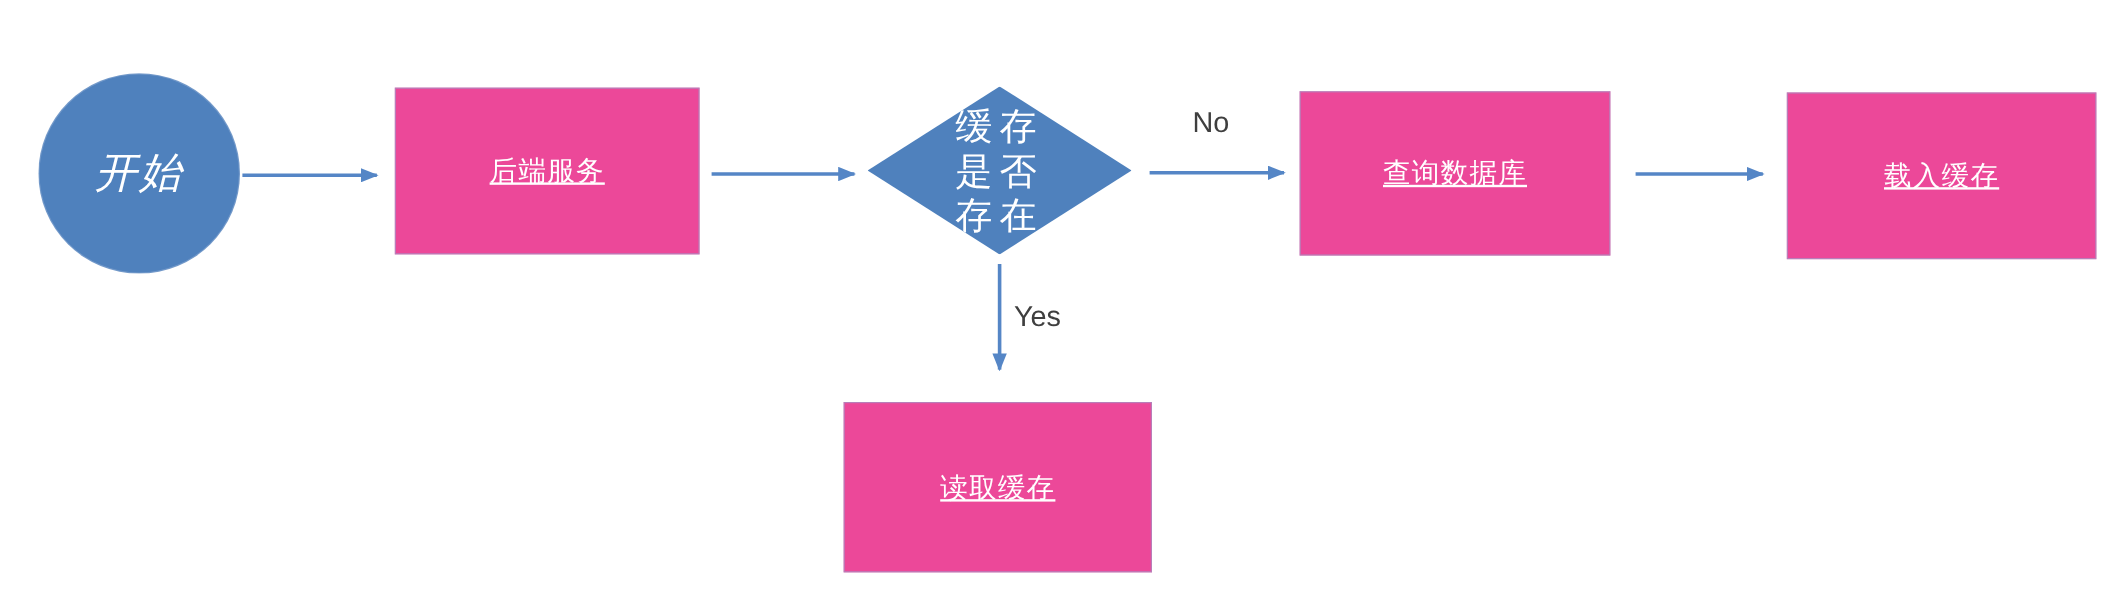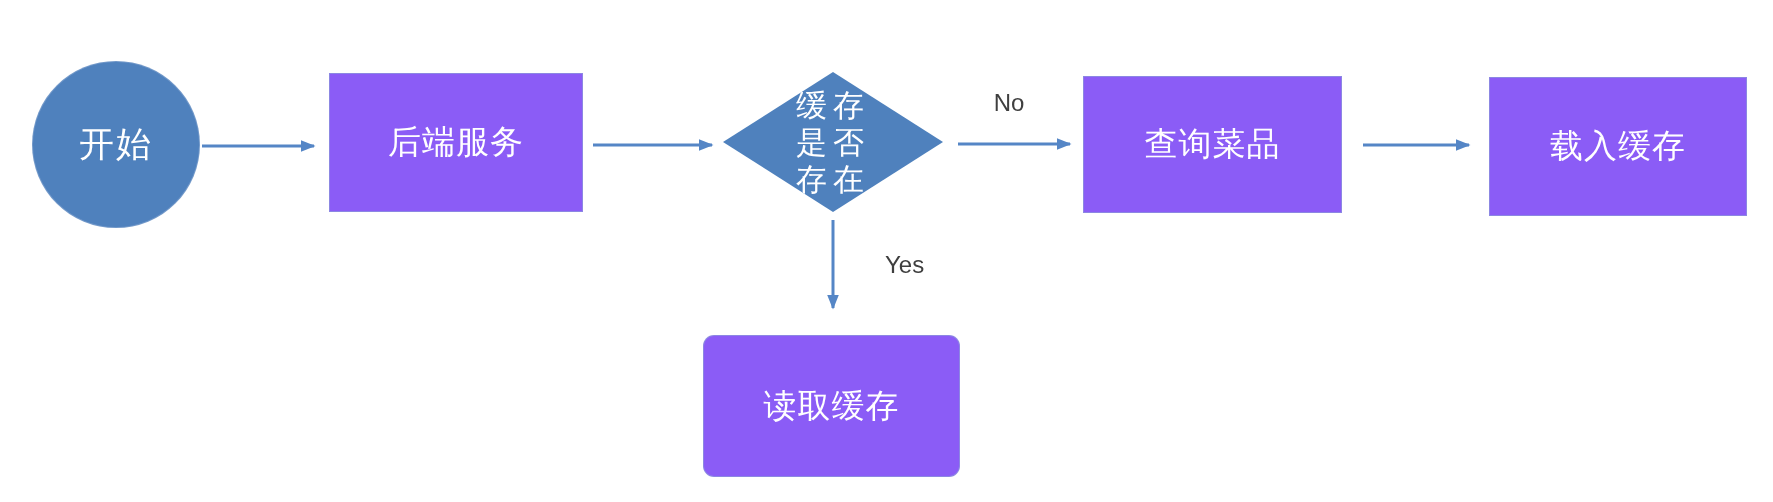--- a/index.html
+++ b/index.html
@@ -19,31 +19,33 @@
   .node {
     position: absolute;
     display: flex;
     align-items: center;
     justify-content: center;
     color: #ffffff;
     text-align: center;
     box-sizing: border-box;
   }
   .rect-node {
-    background: #8b5cf6;
+    background: #ec4899;
     border: 1px solid rgba(142, 172, 212, 0.55);
-    font-size: 33px;
+    font-size: 23px;
     letter-spacing: 1px;
+    text-decoration: underline;
   }
   .ellipse-node {
     background: #4F81BD;
     border: 1px solid rgba(142, 172, 212, 0.55);
     border-radius: 50%;
     font-size: 35px;
     letter-spacing: 2px;
+    font-style: italic;
   }
   .diamond-node {
     background: #4F81BD;
     clip-path: polygon(50% 0, 100% 50%, 50% 100%, 0 50%);
     font-size: 31px;
     line-height: 37px;
     white-space: pre-line;
     letter-spacing: 6px;
   }
   .edge-label {
@@ -51,25 +53,25 @@
     color: #3F3F3F;
     font-size: 24px;
     text-align: center;
   }
   
   #node-start       { left: 32px;   top: 61px;  width: 168px; height: 167px; }
   #node-backend     { left: 329px;  top: 73px;  width: 254px; height: 139px; }
   #node-decision    { left: 723px;  top: 72px;  width: 220px; height: 140px; }
   #node-querydb     { left: 1083px; top: 76px;  width: 259px; height: 137px; }
   #node-loadcache   { left: 1489px; top: 77px;  width: 258px; height: 139px; text-align: right; }
-  #node-readcache   { left: 703px;  top: 335px; width: 257px; height: 142px; border-radius: 11px; }
+  #node-readcache   { left: 703px;  top: 335px; width: 257px; height: 142px; }
   
   #label-query-dish { left: 203px; top: 103px; width: 116px; }
   #label-no         { left: 985px; top: 89px; width: 48px;  }
-  #label-yes        { left: 845px; top: 251px; width: 48px; text-align: left; margin-left: 40px; }
+  #label-yes        { left: 845px; top: 251px; width: 48px; text-align: left; }
 </style>
 </head>
 <body>
 
 <div class="canvas">
 
   <svg class="connectors" viewBox="0 0 1773 502" xmlns="http://www.w3.org/2000/svg">
     <defs>
       <marker id="arrowhead" viewBox="0 0 10 8" refX="9" refY="4" markerWidth="15" markerHeight="12" markerUnits="userSpaceOnUse" orient="auto">
         <path d="M0,0 L10,4 L0,8 Z" fill="#5586C6"></path>
@@ -90,21 +92,21 @@
     <span>后端服务</span>
   </div>
 
   <div class="node diamond-node" id="node-decision">
     <span>缓存
 是否
 存在</span>
   </div>
 
   <div class="node rect-node" id="node-querydb">
-    <span>查询菜品</span>
+    <span>查询数据库</span>
   </div>
 
   <div class="node rect-node" id="node-loadcache">
     <span>载入缓存</span>
   </div>
 
   <div class="node rect-node" id="node-readcache">
     <span>读取缓存</span>
   </div>
 

